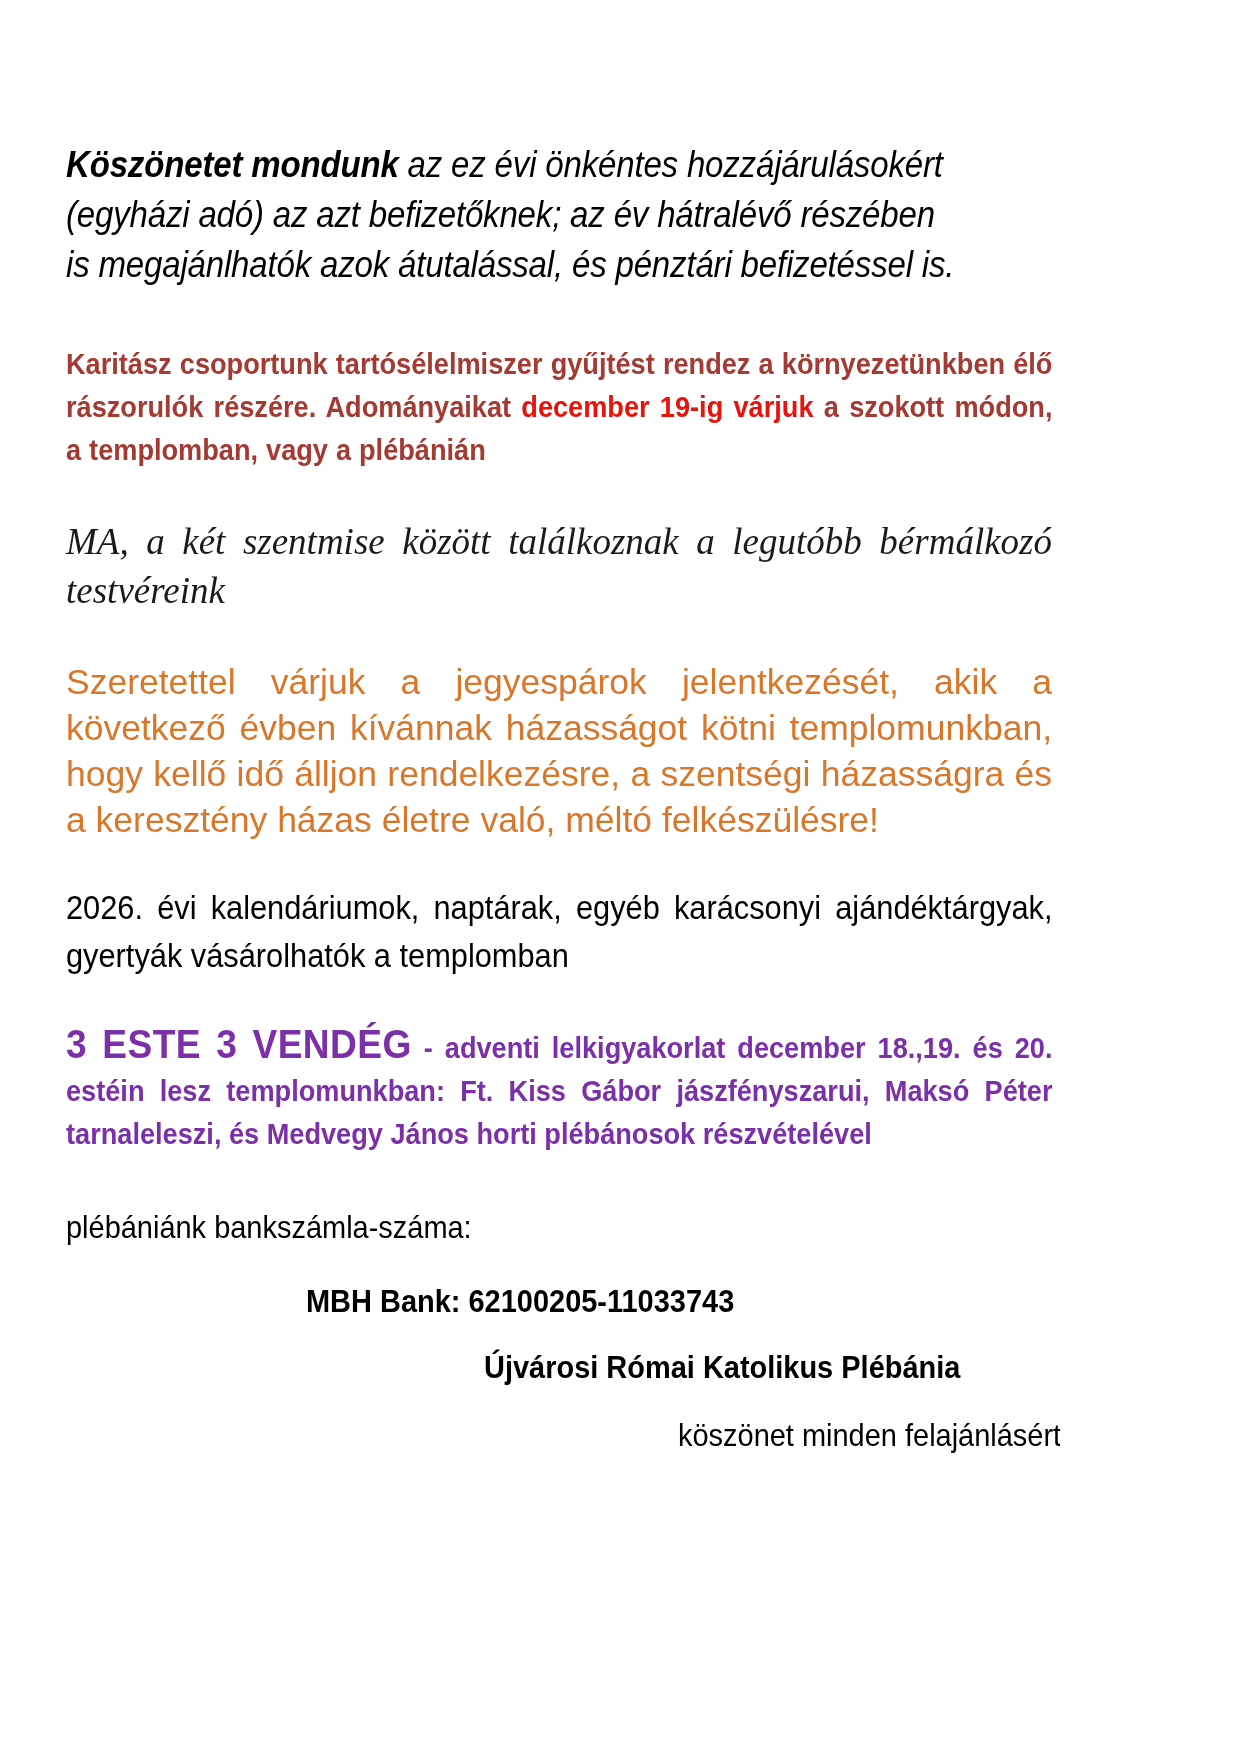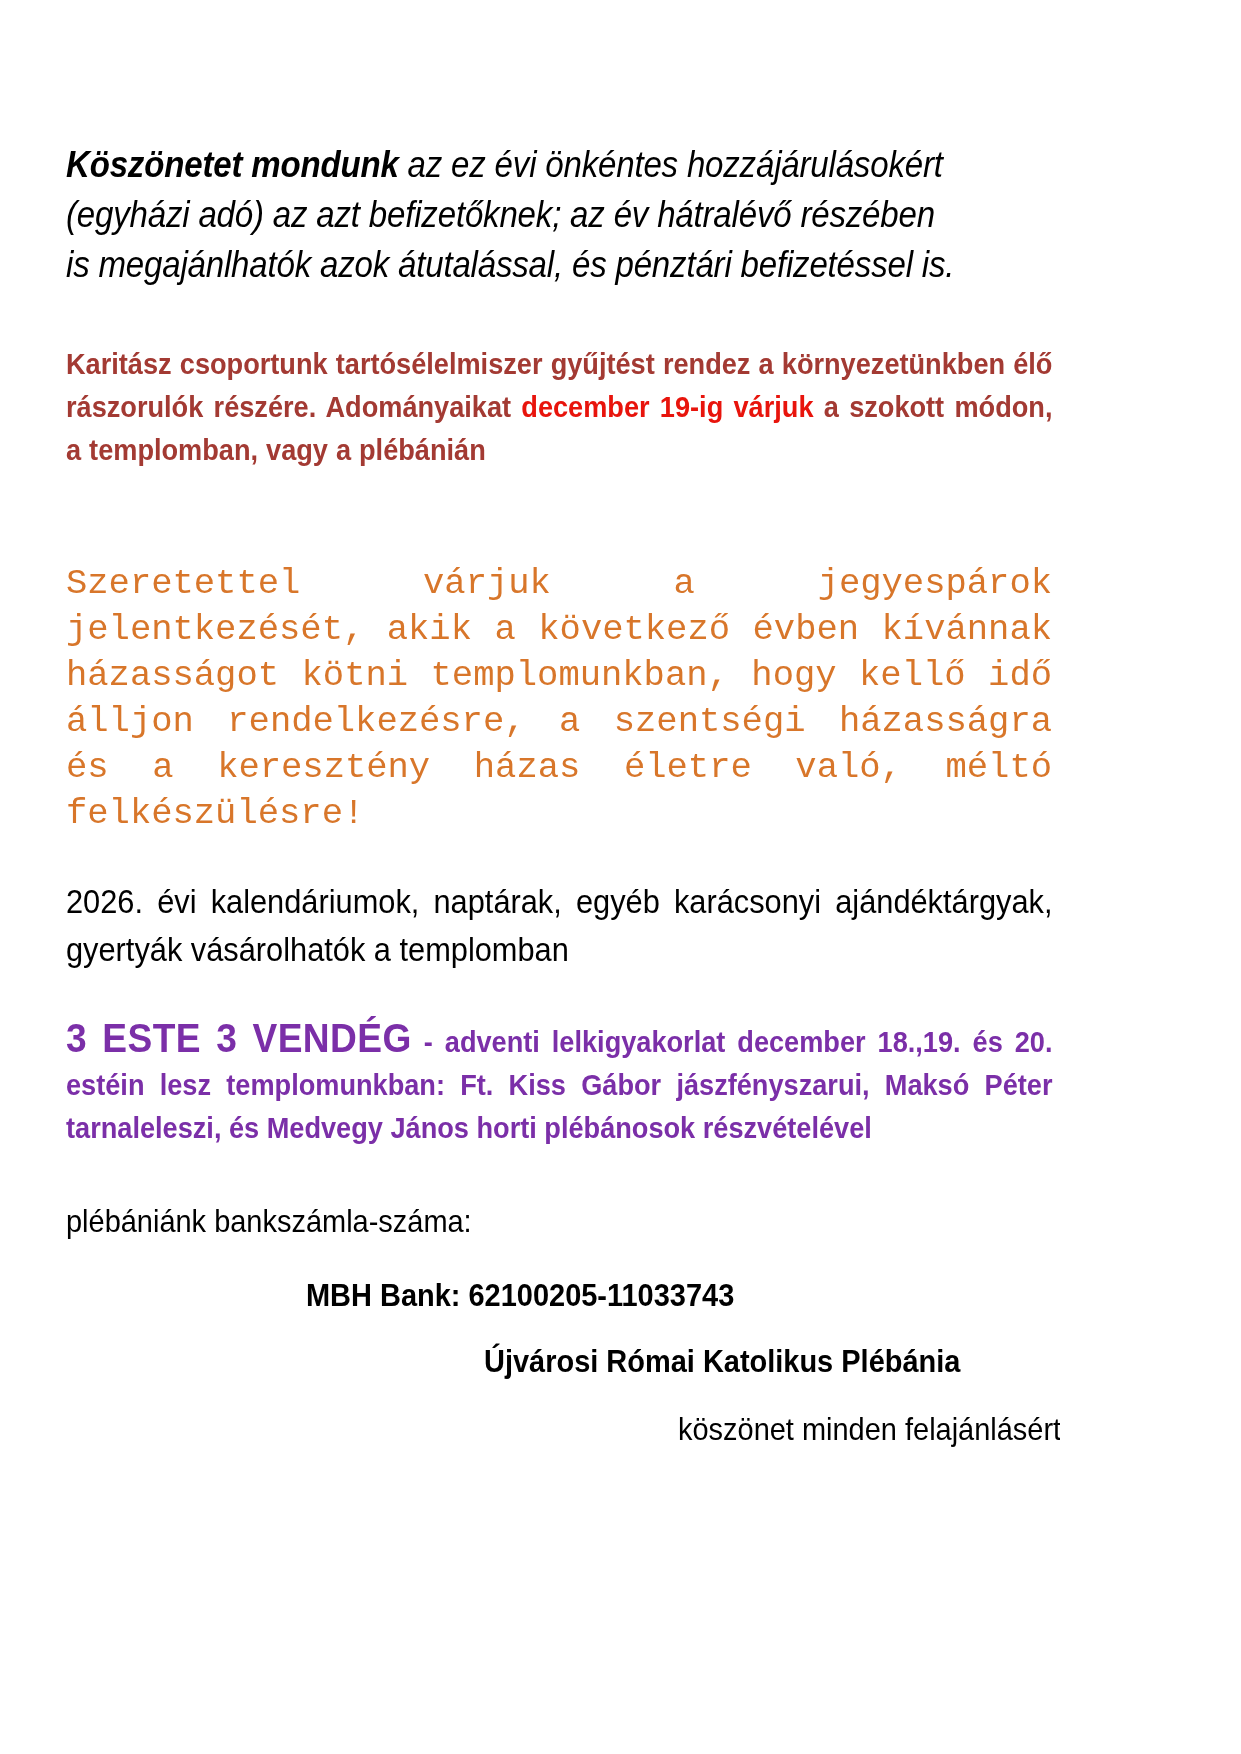--- a/index.html
+++ b/index.html
@@ -72,21 +72,21 @@
     font-size: 37px;
     line-height: 49px;
     color: #1a1a1a;
     margin: 0;
     width: 986px;
     text-align: justify;
   }
 
   
   .p-wedding {
-    font-family: Liberation Mono, monospace;
+    font-family: Liberation Sans, sans-serif;
     font-size: 35.5px;
     line-height: 46px;
     color: #D8762A;
     margin: 0;
     width: 986px;
     text-align: justify;
   }
 
   
   .p-calendar {
@@ -150,20 +150,21 @@
   <div class="content">
 
     <p class="p-thanks"><b>Köszönetet mondunk</b><span> az ez évi önkéntes hozzájárulásokért (egyházi adó) az azt befizetőknek; az év hátralévő részében is megajánlhatók azok átutalással, és pénztári befizetéssel is.</span></p>
 
     <div class="sp-a"></div>
 
     <p class="p-caritas"><span>Karitász csoportunk tartósélelmiszer gyűjtést rendez a környezetünkben élő rászorulók részére. Adományaikat </span><span class="hot">december 19-ig várjuk</span><span> a szokott módon, a templomban, vagy a plébánián</span></p>
 
     <div class="sp-b"></div>
 
+    <p class="p-ma">MA, a két szentmise között találkoznak a legutóbb bérmálkozó testvéreink</p>
 
     <div class="sp-c"></div>
 
     <p class="p-wedding">Szeretettel várjuk a jegyespárok jelentkezését, akik a következő évben kívánnak házasságot kötni templomunkban, hogy kellő idő álljon rendelkezésre, a szentségi házasságra és a keresztény házas életre való, méltó felkészülésre!</p>
 
     <div class="sp-d"></div>
 
     <p class="p-calendar">2026. évi kalendáriumok, naptárak, egyéb karácsonyi ajándéktárgyak, gyertyák vásárolhatók a templomban</p>
 
     <div class="sp-e"></div>

